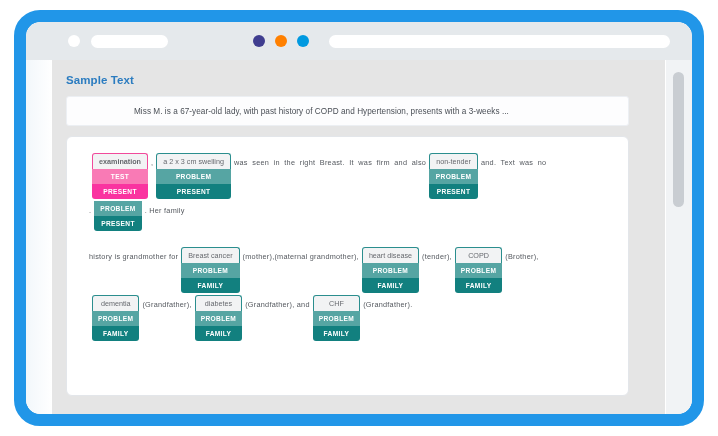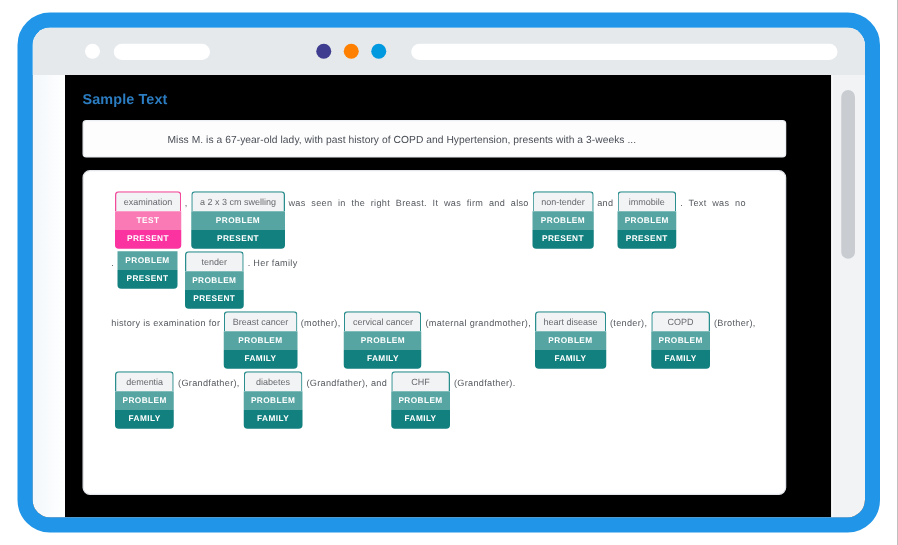--- a/index.html
+++ b/index.html
@@ -58,21 +58,21 @@
   #chrome-dots { display: flex; gap: 10px; margin-left: 85px; }
   #chrome-right-bar { flex: 1; margin-left: 20px; margin-right: 22px; }
 
   
   #page {
     position: absolute;
     left: 0;
     top: 38px;
     right: 0;
     bottom: 0;
-    background: #000000;
+    background: #e5e5e5;
     display: flex;
   }
   #content-col {
     flex: 1;
     position: relative;
     overflow: hidden;
   }
 
   
   #left-wash {
@@ -175,21 +175,21 @@
     box-sizing: border-box;
   }
   .entity .ent-lab.last { border-radius: 0 0 3px 3px; }
 
   
   .entity.teal .ent-text { border: 1.6px solid #2b8e8e; border-bottom: none; }
   .entity.teal .ent-lab.l1 { background: #56a5a3; }
   .entity.teal .ent-lab.l2 { background: #12807f; }
 
   
-  .entity.pink .ent-text { border: 1.6px solid #f14a9b; border-bottom: none; }
+  .entity.pink .ent-text { border: 1.6px solid #f14a9b; border-bottom: none; font-weight: bold; }
   .entity.pink .ent-lab.l1 { background: #f97ab5; }
   .entity.pink .ent-lab.l2 { background: #fa33a0; }
 
   
   #scroll-col {
     width: 26px;
     background: #f1f3f5;
     position: relative;
     border-left: 1px solid #ffffff;
   }
@@ -244,53 +244,38 @@
                   <span class="ent-lab l1">PROBLEM</span>
                   <span class="ent-lab l2 last">PRESENT</span>
                 </span>
                 <span class="plain">was  seen  in  the  right  Breast.  It  was  firm  and  also</span>
                 <span class="entity teal">
                   <span class="ent-text">non-tender</span>
                   <span class="ent-lab l1">PROBLEM</span>
                   <span class="ent-lab l2 last">PRESENT</span>
                 </span>
                 <span class="plain">and</span>
-                <span class="entity teal">
-                  <span class="ent-text">immobile</span>
-                  <span class="ent-lab l1">PROBLEM</span>
-                  <span class="ent-lab l2 last">PRESENT</span>
-                </span>
                 <span class="plain">.  Text  was  no</span>
               </div>
               <div class="ann-line">
                 <span class="plain">.</span>
                 <span class="entity teal">
                   <span class="ent-lab l1">PROBLEM</span>
                   <span class="ent-lab l2 last">PRESENT</span>
                 </span>
-                <span class="entity teal">
-                  <span class="ent-text">tender</span>
-                  <span class="ent-lab l1">PROBLEM</span>
-                  <span class="ent-lab l2 last">PRESENT</span>
-                </span>
                 <span class="plain">. Her family</span>
               </div>
               <div class="ann-line">
-                <span class="plain">history is examination for</span>
+                <span class="plain">history is grandmother for</span>
                 <span class="entity teal">
                   <span class="ent-text">Breast cancer</span>
                   <span class="ent-lab l1">PROBLEM</span>
                   <span class="ent-lab l2 last">FAMILY</span>
                 </span>
                 <span class="plain">(mother),</span>
-                <span class="entity teal">
-                  <span class="ent-text">cervical cancer</span>
-                  <span class="ent-lab l1">PROBLEM</span>
-                  <span class="ent-lab l2 last">FAMILY</span>
-                </span>
                 <span class="plain">(maternal grandmother),</span>
                 <span class="entity teal">
                   <span class="ent-text">heart disease</span>
                   <span class="ent-lab l1">PROBLEM</span>
                   <span class="ent-lab l2 last">FAMILY</span>
                 </span>
                 <span class="plain">(tender),</span>
                 <span class="entity teal">
                   <span class="ent-text">COPD</span>
                   <span class="ent-lab l1">PROBLEM</span>

